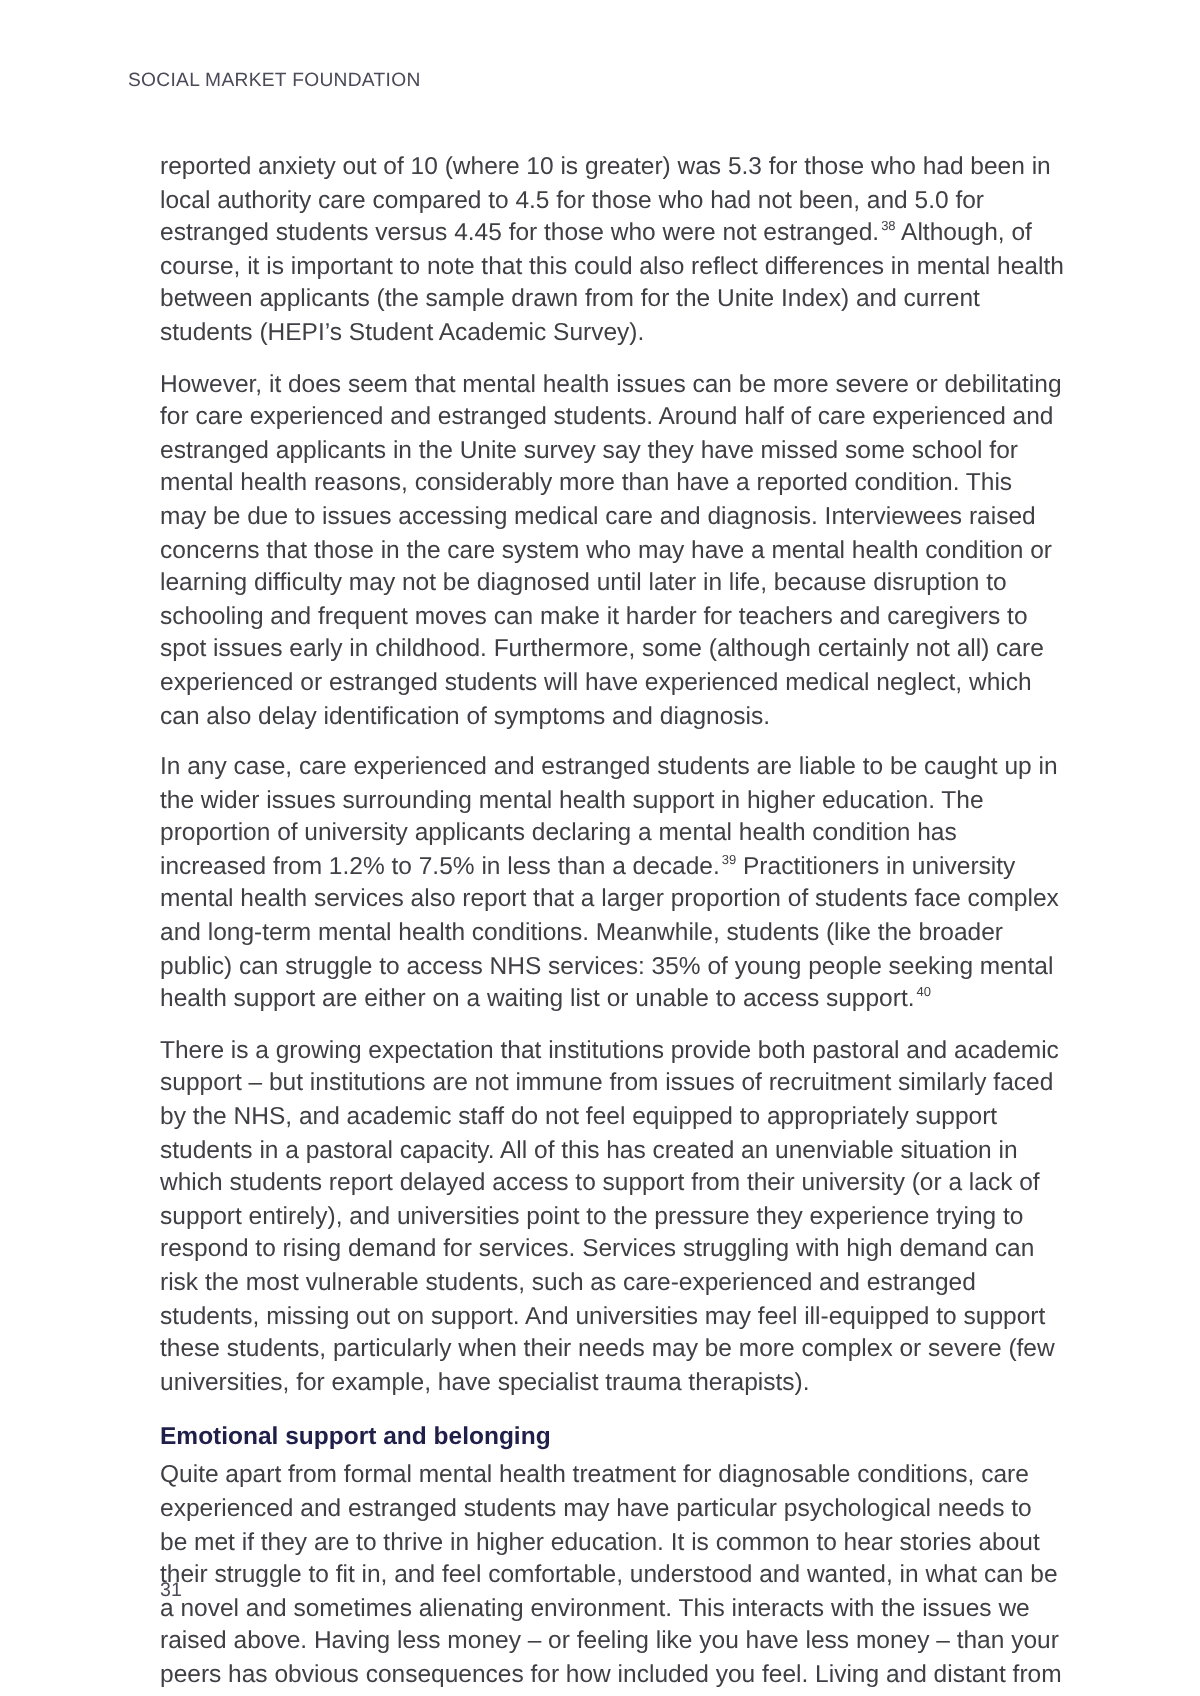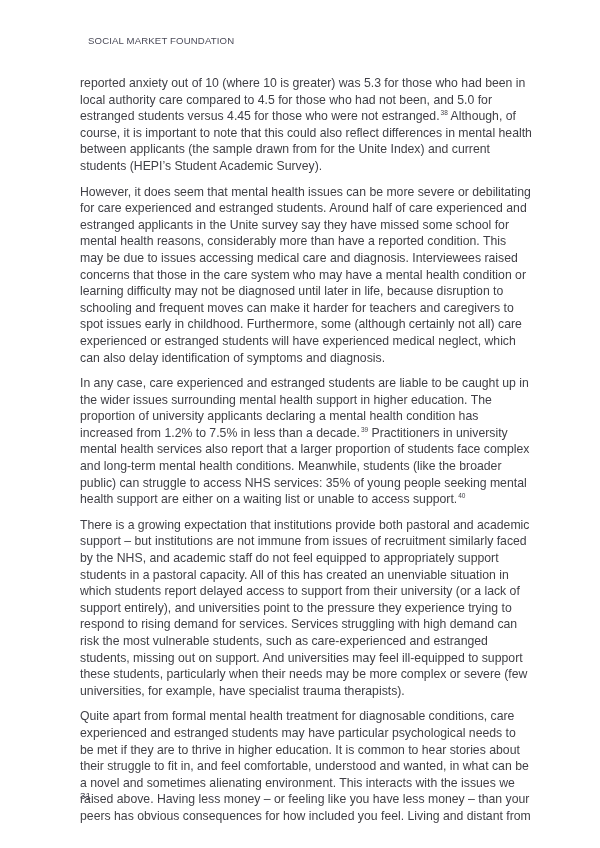--- a/index.html
+++ b/index.html
@@ -1,18 +1,18 @@
 <!DOCTYPE html>
 <html><head>
   <meta charset="utf-8">
   <style>
     html, body { margin: 0; padding: 0; background: #ffffff; }
     body { width: 600px; height: 848px; position: relative; overflow: hidden;
       font-family: "Liberation Sans", sans-serif; color: #3f3f45; }
-    .header { position: absolute; left: 88px; top: 35px; font-size: 9.6px;
+    .header { position: absolute; left: 64px; top: 35px; font-size: 9.6px;
       letter-spacing: 0.15px; color: #4a4a58; }
     .content { position: absolute; left: 80px; top: 75px; width: 452px; }
     p { margin: 0 0 9px 0; font-size: 12.25px; line-height: 16.6px; color: #3f3f45; }
     sup { font-size: 6.5px; vertical-align: 5px; line-height: 0; margin-left: 1px; }
     h3 { margin: 11px 0 3px 0; font-size: 12.25px; line-height: 16px; font-weight: bold; color: #1f1f4a; }
     .page-number { position: absolute; left: 80px; top: 790px; font-size: 9.8px; color: #4a4a58; }
   </style>
 </head>
 <body>
 
@@ -20,16 +20,17 @@
 
 <div class="content">
   <p><span>reported anxiety out of 10 (where 10 is greater) was 5.3 for those who had been in local authority care compared to 4.5 for those who had not been, and 5.0 for estranged students versus 4.45 for those who were not estranged.</span><sup>38</sup><span> Although, of course, it is important to note that this could also reflect differences in mental health between applicants (the sample drawn from for the Unite Index) and current students (HEPI’s Student Academic Survey).</span></p>
 
   <p><span>However, it does seem that mental health issues can be more severe or debilitating for care experienced and estranged students. Around half of care experienced and estranged applicants in the Unite survey say they have missed some school for mental health reasons, considerably more than have a reported condition. This may be due to issues accessing medical care and diagnosis. Interviewees raised concerns that those in the care system who may have a mental health condition or learning difficulty may not be diagnosed until later in life, because disruption to schooling and frequent moves can make it harder for teachers and caregivers to spot issues early in childhood. Furthermore, some (although certainly not all) care experienced or estranged students will have experienced medical neglect, which can also delay identification of symptoms and diagnosis.</span></p>
 
   <p><span>In any case, care experienced and estranged students are liable to be caught up in the wider issues surrounding mental health support in higher education. The proportion of university applicants declaring a mental health condition has increased from 1.2% to 7.5% in less than a decade.</span><sup>39</sup><span> Practitioners in university mental health services also report that a larger proportion of students face complex and long-term mental health conditions. Meanwhile, students (like the broader public) can struggle to access NHS services: 35% of young people seeking mental health support are either on a waiting list or unable to access support.</span><sup>40</sup></p>
 
   <p><span>There is a growing expectation that institutions provide both pastoral and academic support – but institutions are not immune from issues of recruitment similarly faced by the NHS, and academic staff do not feel equipped to appropriately support students in a pastoral capacity. All of this has created an unenviable situation in which students report delayed access to support from their university (or a lack of support entirely), and universities point to the pressure they experience trying to respond to rising demand for services. Services struggling with high demand can risk the most vulnerable students, such as care-experienced and estranged students, missing out on support. And universities may feel ill-equipped to support these students, particularly when their needs may be more complex or severe (few universities, for example, have specialist trauma therapists).</span></p>
 
+  <h3>Emotional support and belonging</h3>
   <p>Quite apart from formal mental health treatment for diagnosable conditions, care experienced and estranged students may have particular psychological needs to be met if they are to thrive in higher education. It is common to hear stories about their struggle to fit in, and feel comfortable, understood and wanted, in what can be a novel and sometimes alienating environment. This interacts with the issues we raised above. Having less money – or feeling like you have less money – than your peers has obvious consequences for how included you feel. Living and distant from</p>
 </div>
 
 <div class="page-number">31</div>
 
 </body></html>

